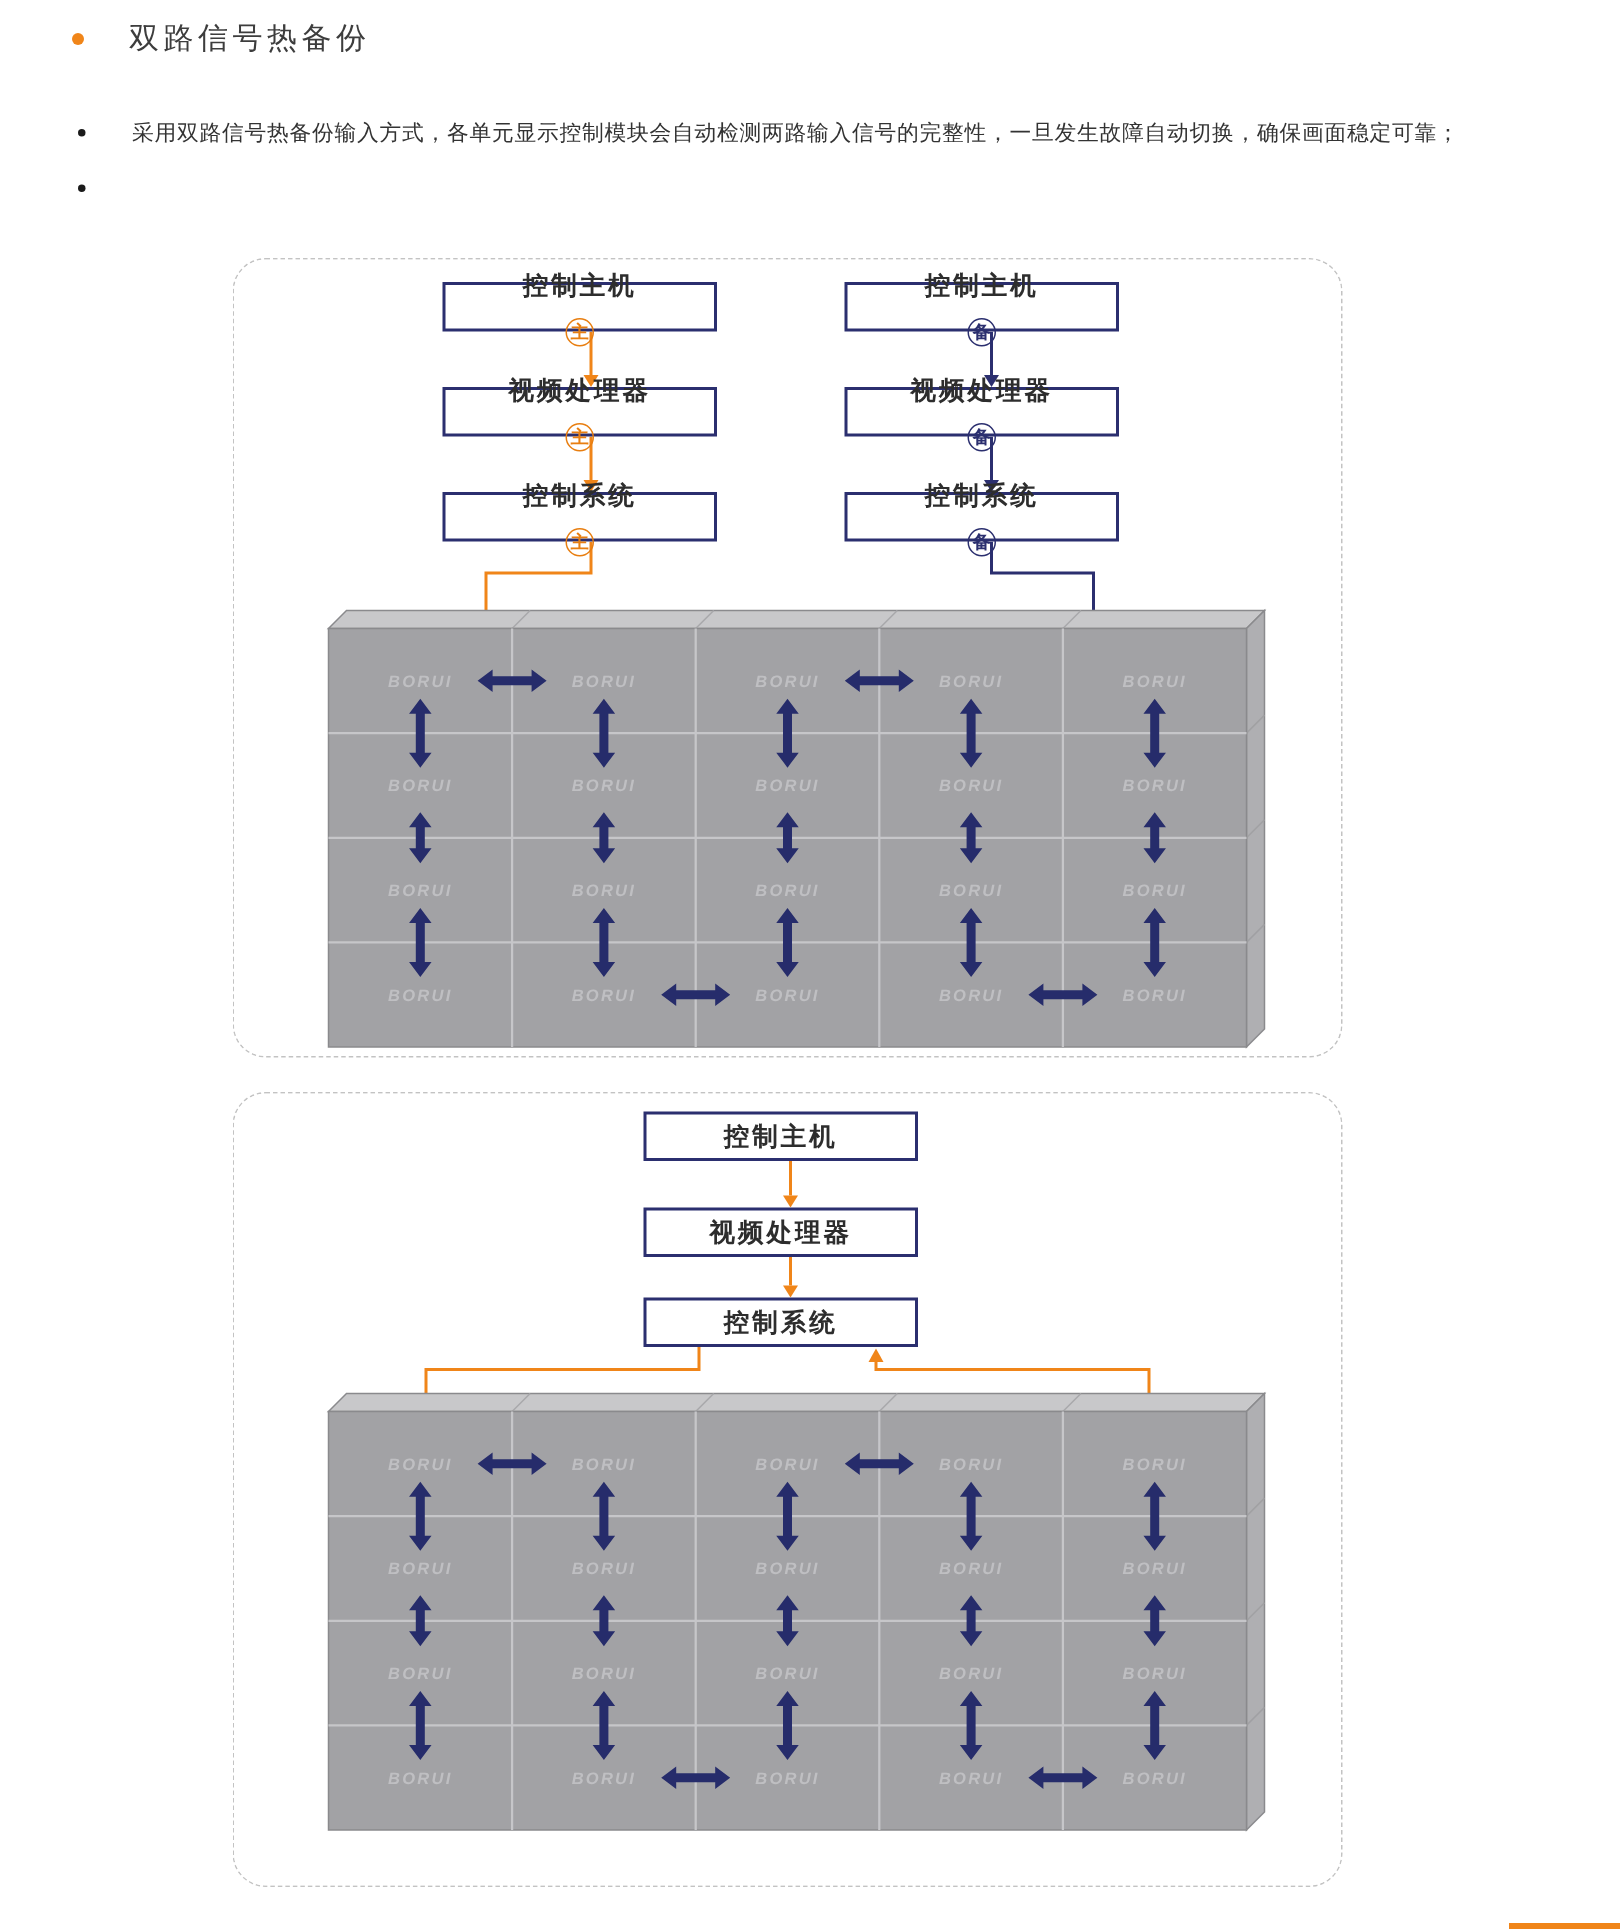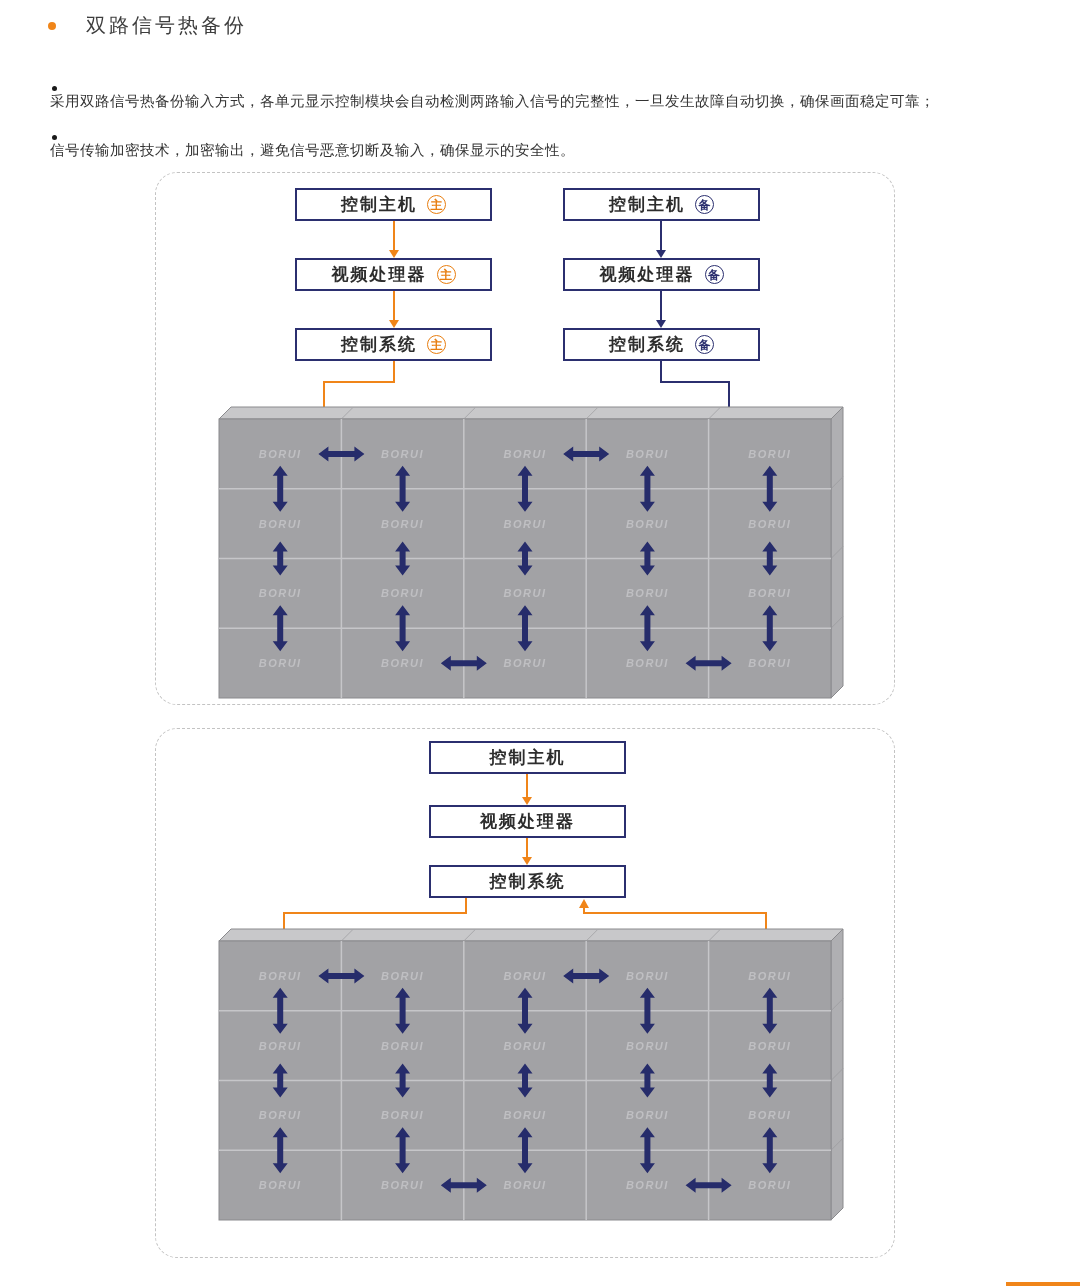--- a/index.html
+++ b/index.html
@@ -3,29 +3,29 @@
 <meta charset="utf-8">
 <style>
   html,body{margin:0;padding:0;background:#fff;}
   body{width:1080px;height:1286px;position:relative;font-family:"Liberation Sans","DejaVu Sans",sans-serif;overflow:hidden;}
 
   .heading-row{position:absolute;left:48px;top:12px;display:flex;align-items:center;}
   .bullet-orange{width:8px;height:8px;border-radius:50%;background:#F08519;flex:none;}
   .page-title{margin:0 0 0 30px;font-size:20px;font-weight:normal;color:#3d3d3d;letter-spacing:3px;}
 
   .intro{position:absolute;left:50px;top:79px;width:990px;list-style:none;margin:0;padding:0;}
-  .intro-item{display:flex;align-items:flex-start;margin-bottom:17px;font-size:14.5px;color:#333;letter-spacing:0.5px;line-height:1.4;flex-direction:column;}
+  .intro-item{display:flex;align-items:flex-start;margin-bottom:17px;font-size:14.5px;color:#333;letter-spacing:0.5px;line-height:1.4;}
   .intro-dot{width:5px;height:5px;border-radius:50%;background:#1a1a1a;margin:7px 31px 0 2px;flex:none;}
 
   .panel{position:absolute;left:155px;width:740px;border:1px dashed #c3c3c3;border-radius:22px;box-sizing:border-box;}
   .panel1{top:172px;height:533px;}
   .panel2{top:728px;height:530px;}
 
-  .node-box{position:absolute;width:197px;height:33px;background:#fff;border:2px solid #2B2F6F;
-            display:flex;align-items:center;justify-content:center;gap:10px;box-sizing:border-box;}
+  .node-box{position:absolute;width:183px;height:33px;background:#fff;border:2px solid #2B2F6F;
+            display:flex;align-items:center;justify-content:center;gap:10px;box-sizing:border-box;flex-direction:column;}
   .node-label{font-size:17px;font-weight:600;color:#2d2d2d;letter-spacing:2px;white-space:nowrap;}
   .badge{width:19px;height:19px;border-radius:50%;display:flex;align-items:center;justify-content:center;
          font-size:12px;font-weight:bold;box-sizing:border-box;flex:none;line-height:1;}
   .badge.orange{border:1.5px solid #E87E10;color:#E87E10;}
   .badge.navy{border:1.5px solid #2B2F6F;color:#2B2F6F;}
 
   svg.layer{position:absolute;left:0;top:0;pointer-events:none;}
 
   .footer-bar{position:absolute;right:0;bottom:0;width:74px;height:4px;background:#F08519;}
 </style>
@@ -37,21 +37,20 @@
   <h1 class="page-title">双路信号热备份</h1>
 </div>
 
 <ul class="intro">
   <li class="intro-item">
     <span class="intro-dot"></span>
     <span>采用双路信号热备份输入方式，各单元显示控制模块会自动检测两路输入信号的完整性，一旦发生故障自动切换，确保画面稳定可靠；</span>
   </li>
   <li class="intro-item">
     <span class="intro-dot"></span>
-    <span>信号传输加密技术，加密输出，避免信号恶意切断及输入，确保显示的安全性。</span>
   </li>
 </ul>
 
 <div class="panel panel1">
   <svg id="svg1" class="layer" width="740" height="533" viewBox="0 0 740 533">
       <g>
         <line x1="238" y1="48" x2="238" y2="77" stroke="#F08519" stroke-width="2"></line>
         <polygon points="233,77 243,77 238,85" fill="#F08519"></polygon>
         <line x1="238" y1="118" x2="238" y2="147" stroke="#F08519" stroke-width="2"></line>
         <polygon points="233,147 243,147 238,155" fill="#F08519"></polygon>

